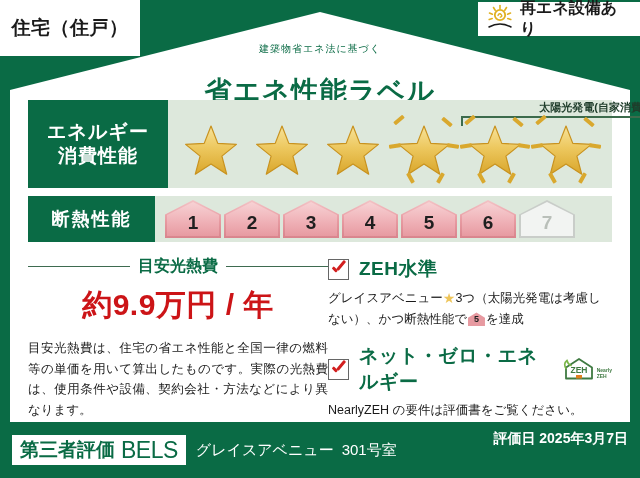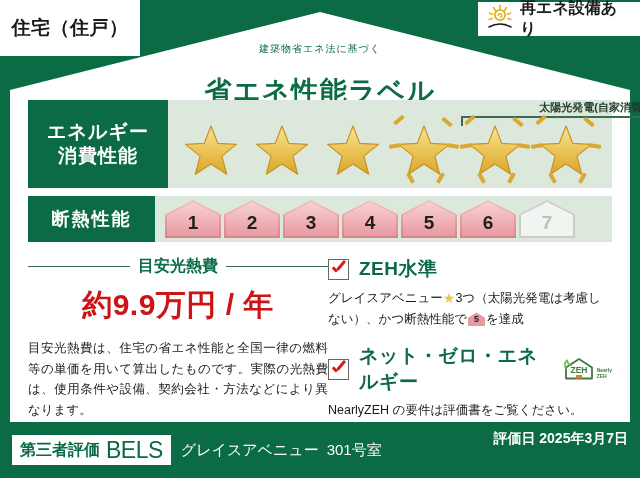--- a/index.html
+++ b/index.html
@@ -180,21 +180,21 @@
 
   
   #footer{
     position:absolute;left:0;bottom:0;width:640px;height:56px;
     background:#0a6b45;display:flex;align-items:center;
   }
   #bels{
     margin-left:12px;background:#ffffff;height:30px;
     display:flex;align-items:center;gap:6px;padding:0 8px;
   }
-  #bels-jp{font-size:16px;font-weight:bold;color:#0a6b45;letter-spacing:0px;}
+  #bels-jp{font-size:19px;font-weight:bold;color:#0a6b45;letter-spacing:0px;}
   #bels-en{font-size:23px;font-weight:normal;color:#0a6b45;letter-spacing:-0.5px;}
   #prop{
     margin-left:10px;color:#ffffff;font-size:15px;
   }
   #prop .room{margin-left:8px;}
   #eval{
     position:absolute;right:12px;top:8px;text-align:right;color:#ffffff;
   }
   #eval-date{font-size:14px;font-weight:bold;}
   #eval-id{font-size:9px;font-weight:bold;margin-top:2px;letter-spacing:0.2px;}

